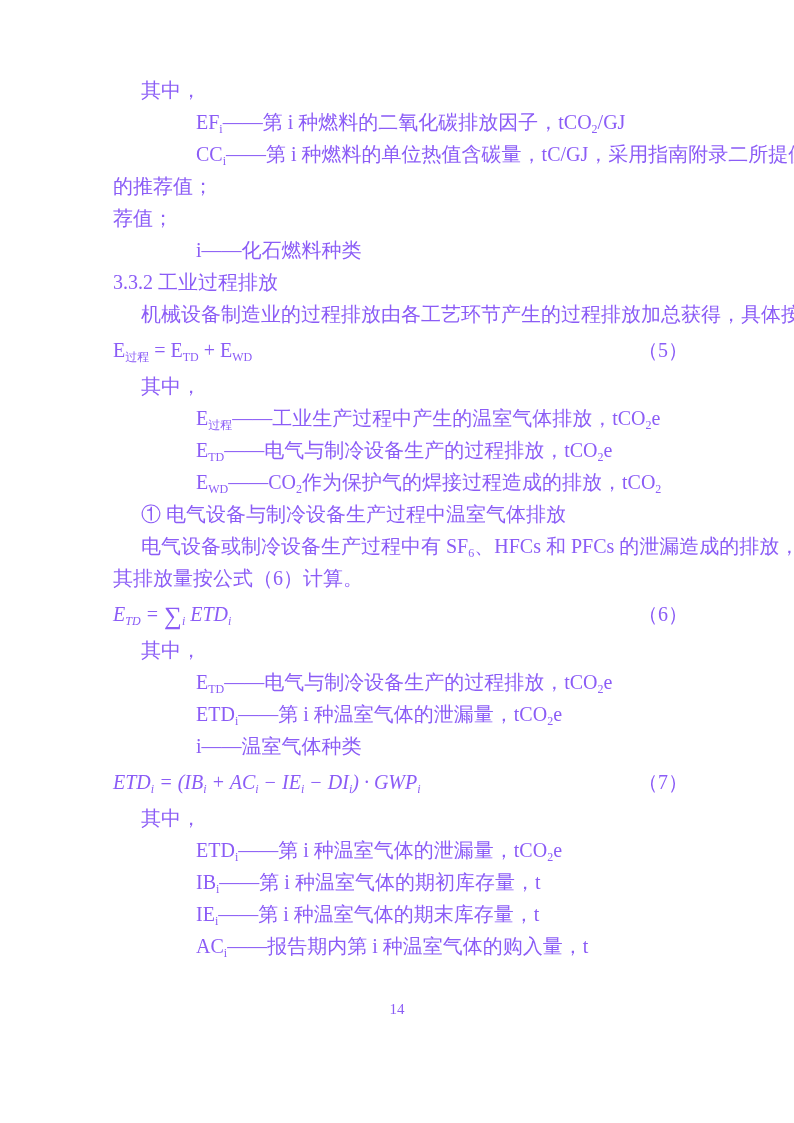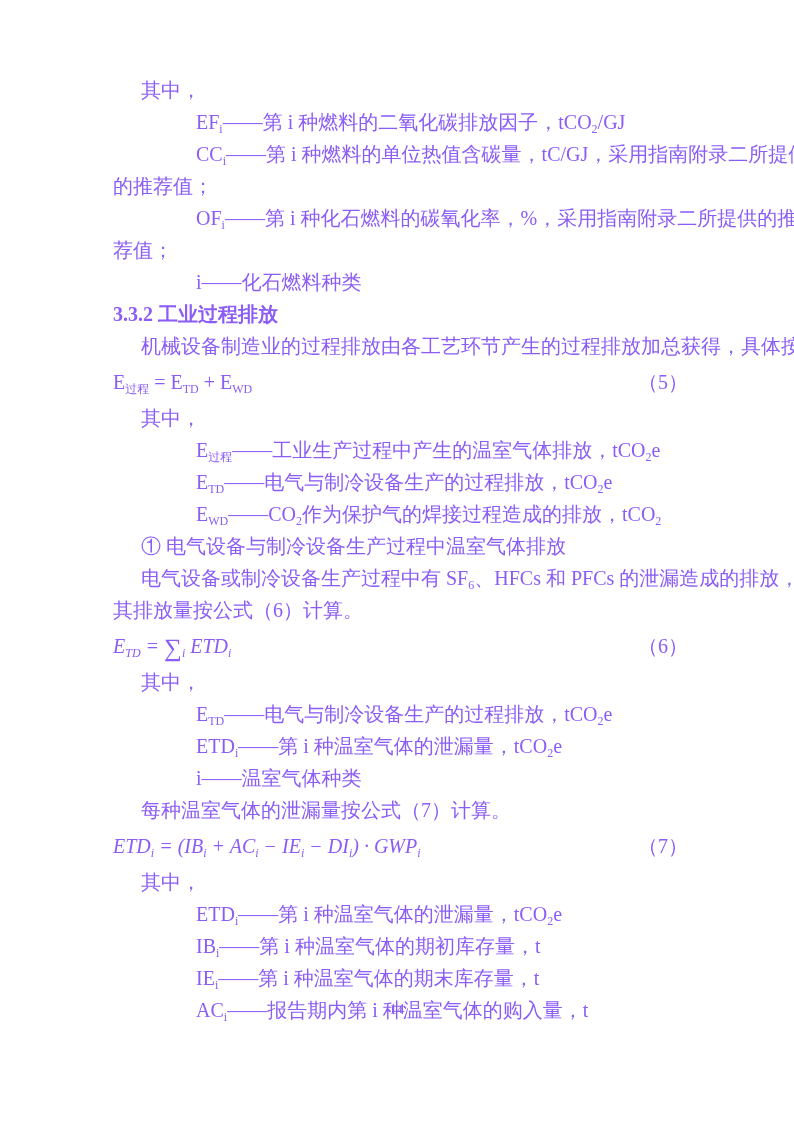--- a/index.html
+++ b/index.html
@@ -18,21 +18,21 @@
   }
   .line{
     font-size:20px;
     line-height:32px;
     height:32px;
     white-space:nowrap;
   }
   .ind-margin{padding-left:0;}
   .ind-para{padding-left:28px;}
   .ind-def{padding-left:83px;}
-  .heading{font-weight:bold;}
+  .heading{font-weight:normal;}
   .formula{
     position:relative;
     padding-left:0;
     height:36px;
     line-height:36px;
     margin:2px 0;
   }
   .fnum{
     position:absolute;
     right:0;top:0;
@@ -62,39 +62,37 @@
 </style>
 </head>
 <body>
 
 <div class="page">
   <div class="content">
       <div class="line ind-para"><span>其中，</span></div>
       <div class="line ind-def"><span>EF</span><sub>i</sub><span>——第 i 种燃料的二氧化碳排放因子，tCO</span><sub>2</sub><span>/GJ</span></div>
       <div class="line ind-def"><span>CC</span><sub>i</sub><span>——第 i 种燃料的单位热值含碳量，tC/GJ，采用指南附录二所提供</span></div>
       <div class="line ind-margin"><span>的推荐值；</span></div>
-      <div class="line ind-def"><span>OF</span><sub>i</sub><span>——第 i 种化石燃料的碳氧化率，%，采用指南附录二所提供的推</span></div>
       <div class="line ind-margin"><span>荐值；</span></div>
       <div class="line ind-def"><span>i——化石燃料种类</span></div>
       <div class="line ind-margin heading"><span>3.3.2 工业过程排放</span></div>
       <div class="line ind-para"><span>机械设备制造业的过程排放由各工艺环节产生的过程排放加总获得，具体按</span></div>
       <div class="line ind-formula formula"><span>E</span><sub>过程</sub><span> = E</span><sub>TD</sub><span> + E</span><sub>WD</sub><span class="fnum">（5）</span></div>
       <div class="line ind-para"><span>其中，</span></div>
       <div class="line ind-def"><span>E</span><sub>过程</sub><span>——工业生产过程中产生的温室气体排放，tCO</span><sub>2</sub><span>e</span></div>
       <div class="line ind-def"><span>E</span><sub>TD</sub><span>——电气与制冷设备生产的过程排放，tCO</span><sub>2</sub><span>e</span></div>
       <div class="line ind-def"><span>E</span><sub>WD</sub><span>——CO</span><sub>2</sub><span>作为保护气的焊接过程造成的排放，tCO</span><sub>2</sub></div>
       <div class="line ind-para"><span>①  电气设备与制冷设备生产过程中温室气体排放</span></div>
       <div class="line ind-para"><span>电气设备或制冷设备生产过程中有 SF</span><sub>6</sub><span>、HFCs 和 PFCs 的泄漏造成的排放，</span></div>
       <div class="line ind-margin"><span>其排放量按公式（6）计算。</span></div>
       <div class="line ind-formula formula"><span class="it">E</span><sub class="it">TD</sub><span class="it"> = </span><span class="sum">∑</span><sub class="it">i</sub><span class="it"> ETD</span><sub class="it">i</sub><span class="fnum">（6）</span></div>
       <div class="line ind-para"><span>其中，</span></div>
       <div class="line ind-def"><span>E</span><sub>TD</sub><span>——电气与制冷设备生产的过程排放，tCO</span><sub>2</sub><span>e</span></div>
       <div class="line ind-def"><span>ETD</span><sub>i</sub><span>——第 i 种温室气体的泄漏量，tCO</span><sub>2</sub><span>e</span></div>
       <div class="line ind-def"><span>i——温室气体种类</span></div>
-      <div class="line ind-para"><span>每种温室气体的泄漏量按公式（7）计算。</span></div>
       <div class="line ind-formula formula"><span class="it">ETD</span><sub class="it">i</sub><span class="it"> = (IB</span><sub class="it">i</sub><span class="it"> + AC</span><sub class="it">i</sub><span class="it"> − IE</span><sub class="it">i</sub><span class="it"> − DI</span><sub class="it">i</sub><span class="it">) · GWP</span><sub class="it">i</sub><span class="fnum">（7）</span></div>
       <div class="line ind-para"><span>其中，</span></div>
       <div class="line ind-def"><span>ETD</span><sub>i</sub><span>——第 i 种温室气体的泄漏量，tCO</span><sub>2</sub><span>e</span></div>
       <div class="line ind-def"><span>IB</span><sub>i</sub><span>——第 i 种温室气体的期初库存量，t</span></div>
       <div class="line ind-def"><span>IE</span><sub>i</sub><span>——第 i 种温室气体的期末库存量，t</span></div>
       <div class="line ind-def"><span>AC</span><sub>i</sub><span>——报告期内第 i 种温室气体的购入量，t</span></div>
     </div>
   <div class="page-number">14</div>
 </div>
 

